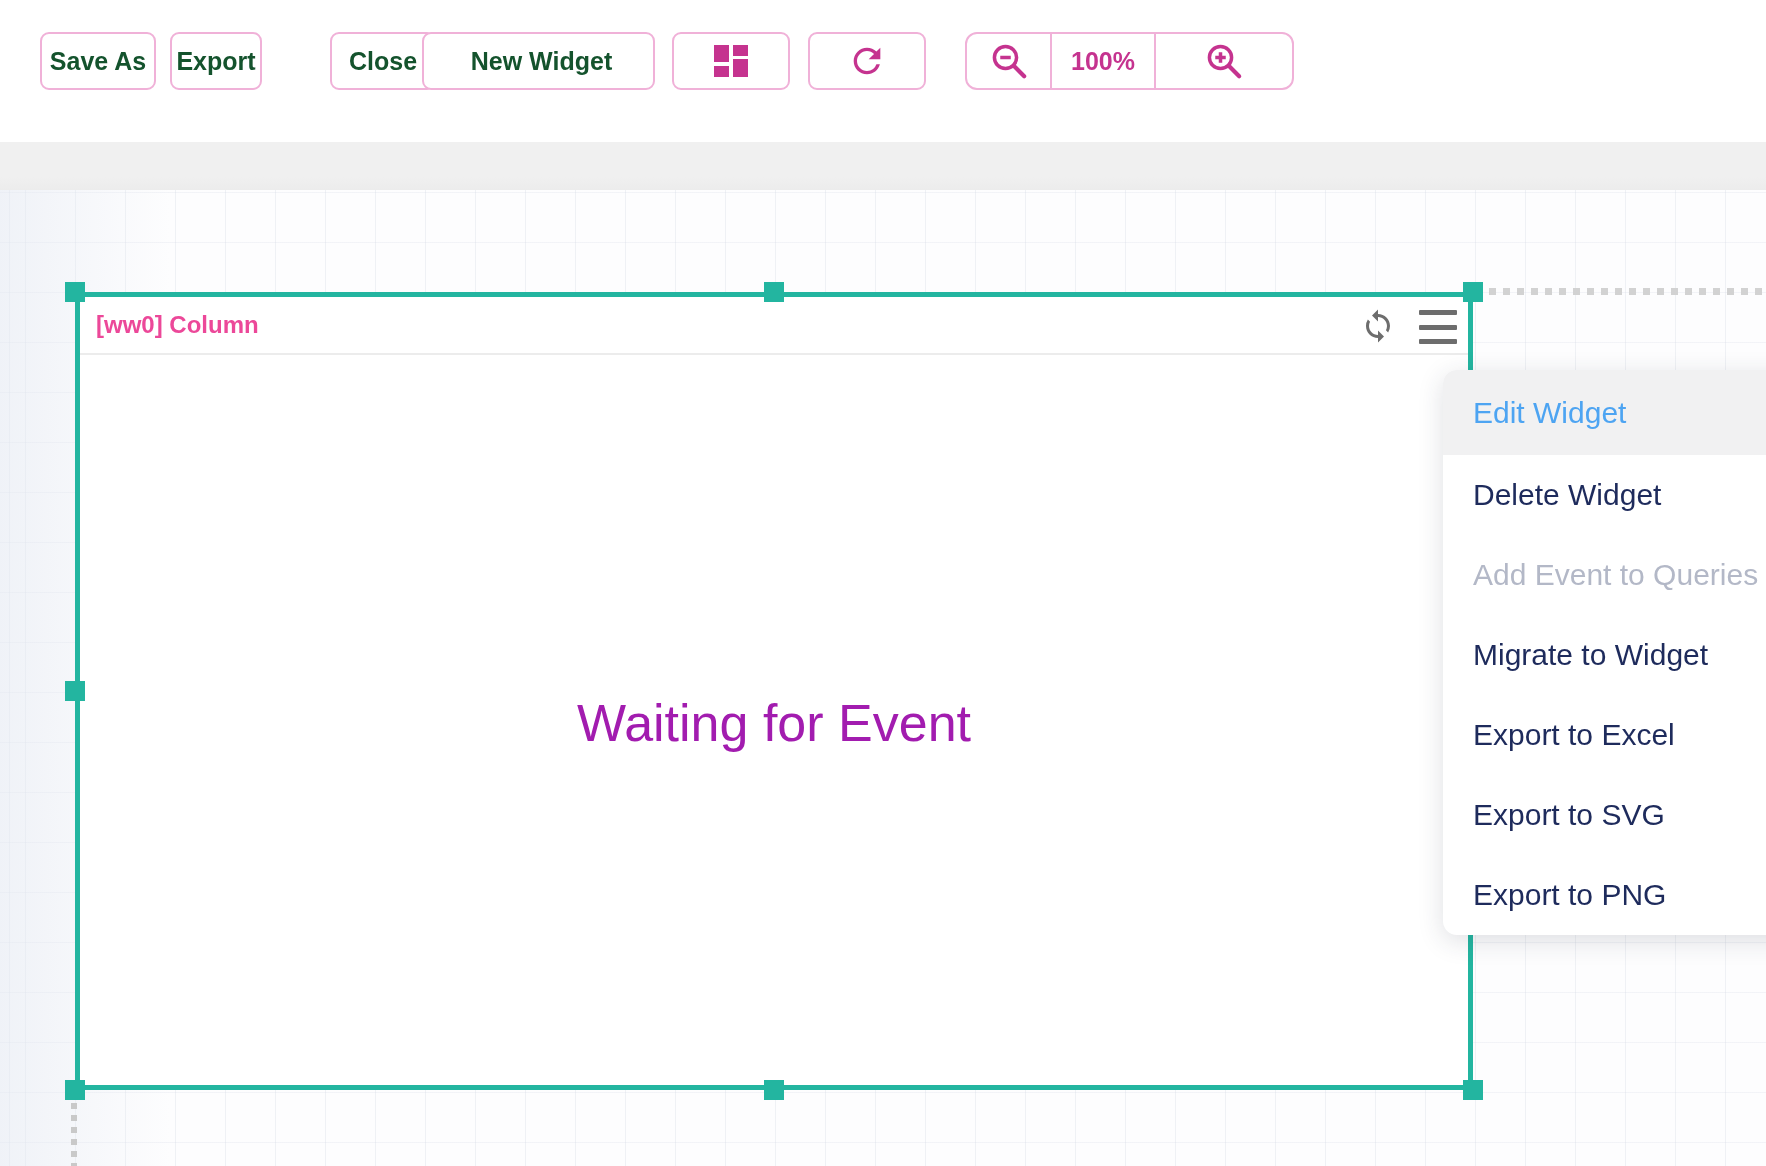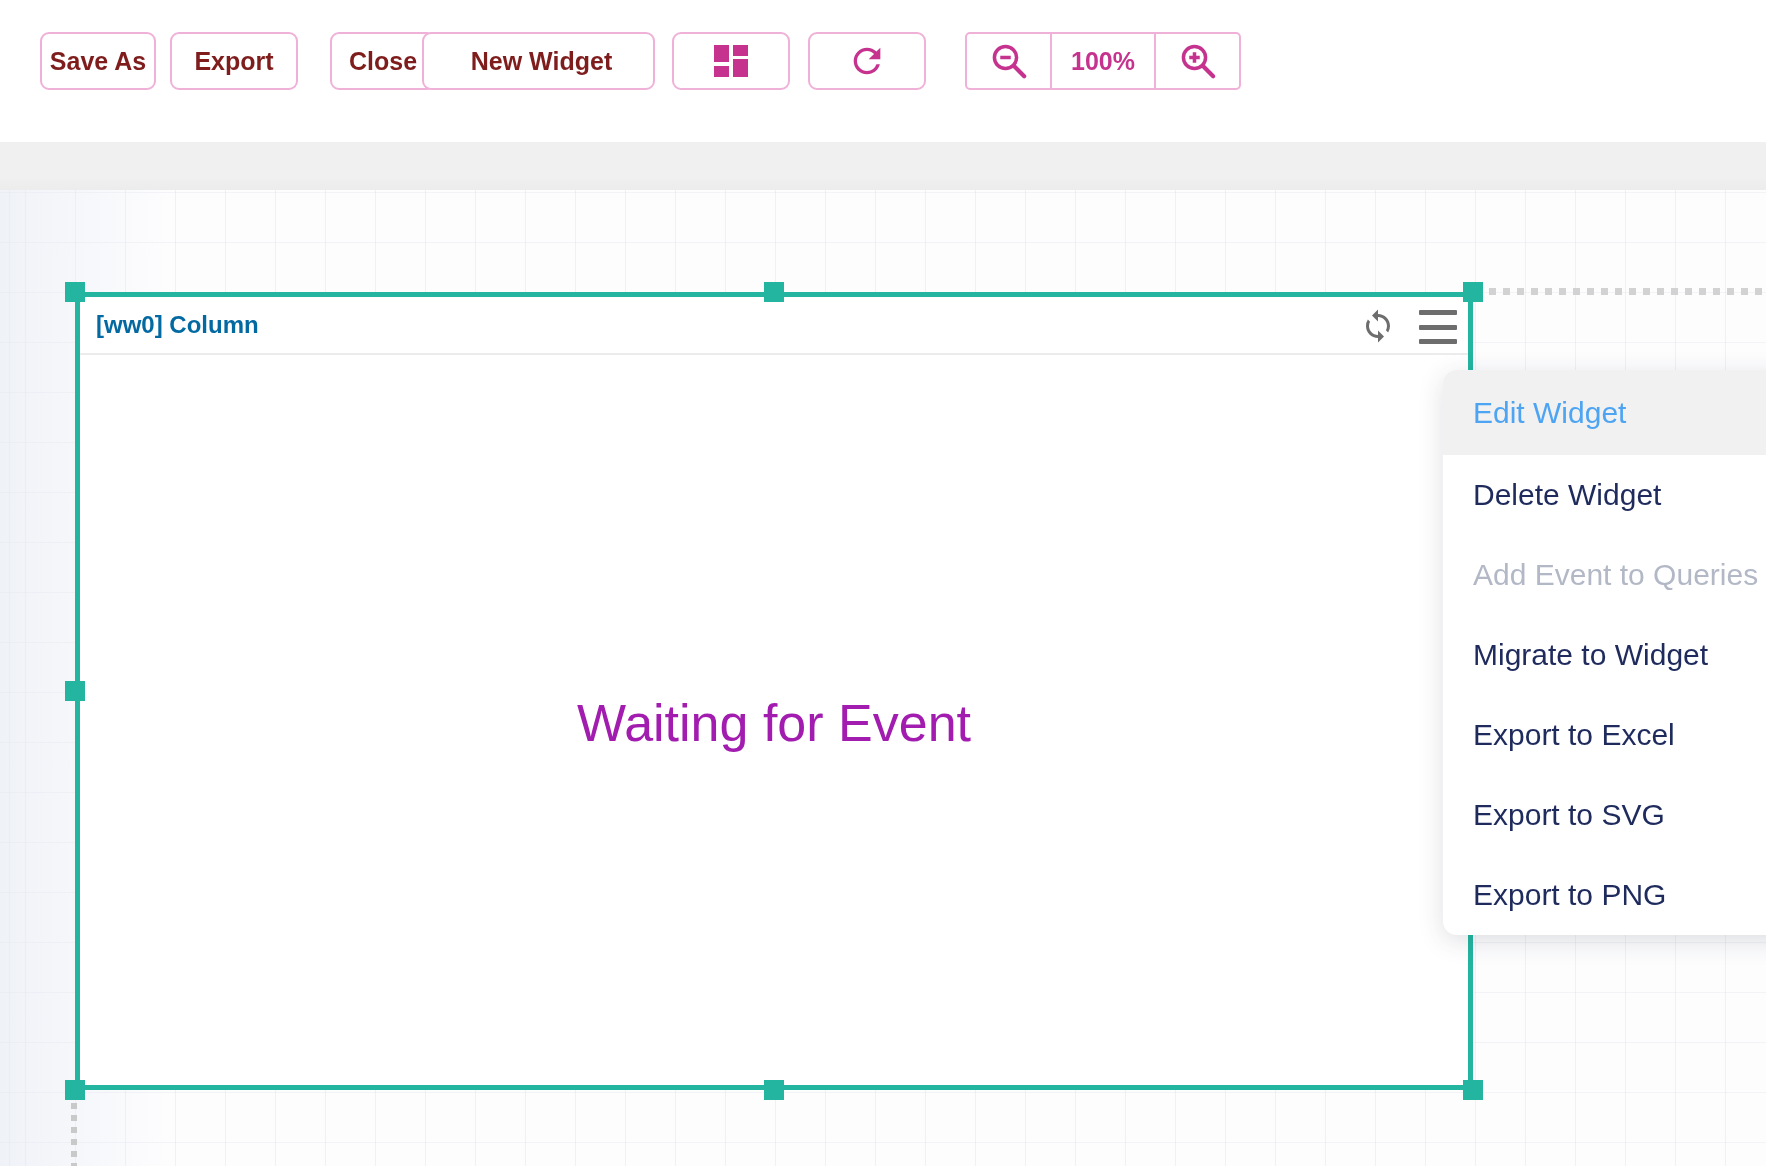--- a/index.html
+++ b/index.html
@@ -6,32 +6,32 @@
   body{
     width:1766px;height:1166px;position:relative;overflow:hidden;
     background:#fff;font-family:"Liberation Sans",sans-serif;
     -webkit-font-smoothing:antialiased;
   }
   
   .toolbar{position:absolute;top:0;left:0;width:1766px;height:142px;background:#fff;}
   .tb-btn{
     position:absolute;top:32px;height:58px;box-sizing:border-box;
     background:#fff;border:2px solid #f0b1d8;border-radius:9px;
-    color:#7f1d1d;font-weight:bold;font-size:25px;
+    color:#14532d;font-weight:bold;font-size:25px;
     display:flex;align-items:center;justify-content:center;cursor:pointer;
   }
   .btn-saveas{left:40px;width:116px;}
-  .btn-export{left:170px;width:128px;}
+  .btn-export{left:170px;width:92px;}
   .btn-close{left:296px;width:106px;margin-left:34px;}
   .btn-newwidget{left:422px;width:233px;padding-left:12px;}
   .btn-layout{left:672px;width:118px;}
   .btn-refresh{left:808px;width:118px;}
   .zoom-group{
-    position:absolute;left:965px;top:32px;width:276px;height:58px;box-sizing:border-box;
-    border:2px solid #f0b1d8;border-radius:5px;display:flex;overflow:hidden;background:#fff;
+    position:absolute;left:965px;top:32px;width:329px;height:58px;box-sizing:border-box;
+    border:2px solid #f0b1d8;border-radius:12px;display:flex;overflow:hidden;background:#fff;
   }
   .zoom-seg{display:flex;align-items:center;justify-content:center;color:#c5338f;
     font-weight:bold;font-size:25px;cursor:pointer;}
   .zoom-seg.out{width:83px;}
   .zoom-seg.lvl{width:102px;border-left:2px solid #f0b1d8;border-right:2px solid #f0b1d8;cursor:default;}
   .zoom-seg.in{flex:1;}
   
   .graybar{position:absolute;top:142px;left:0;width:1766px;height:48px;
     background:linear-gradient(180deg,#f0f0f0 72%,#ececec 100%);}
   
@@ -49,21 +49,21 @@
     background:repeating-linear-gradient(90deg,#d2d2d2 0 7px,transparent 7px 14px);}
   .dash-v{position:absolute;left:71px;top:1103px;width:6px;height:63px;z-index:1;
     background:repeating-linear-gradient(180deg,#c9c9c9 0 6px,transparent 6px 12px);}
   
   .widget{
     position:absolute;left:75px;top:292px;width:1398px;height:798px;box-sizing:border-box;
     background:#fff;border:5px solid #23b5a0;z-index:2;
   }
   .widget-header{height:56px;border-bottom:2px solid #ececec;display:flex;align-items:center;
     padding-left:16px;position:relative;}
-  .widget-title{font-size:24px;font-weight:bold;color:#0369a1;}
+  .widget-title{font-size:24px;font-weight:bold;color:#ec4899;}
   .hdr-icon{position:absolute;top:11px;cursor:pointer;}
   .hdr-sync{right:72px;width:36px;height:36px;}
   .hdr-menu{right:11px;width:38px;height:34px;top:13px;display:flex;flex-direction:column;justify-content:space-between;}
   .hdr-menu .bar{height:5px;background:#6d6d6d;border-radius:1px;}
   .placeholder{position:absolute;left:0;right:0;top:396px;text-align:center;
     font-size:52px;color:#a21caf;}
   
   .handle{position:absolute;width:20px;height:20px;background:#23b5a0;z-index:4;}
   .h-tl{left:65px;top:282px;}  .h-tm{left:764px;top:282px;}  .h-tr{left:1463px;top:282px;}
   .h-ml{left:65px;top:681px;}  .h-mr{left:1463px;top:681px;}

